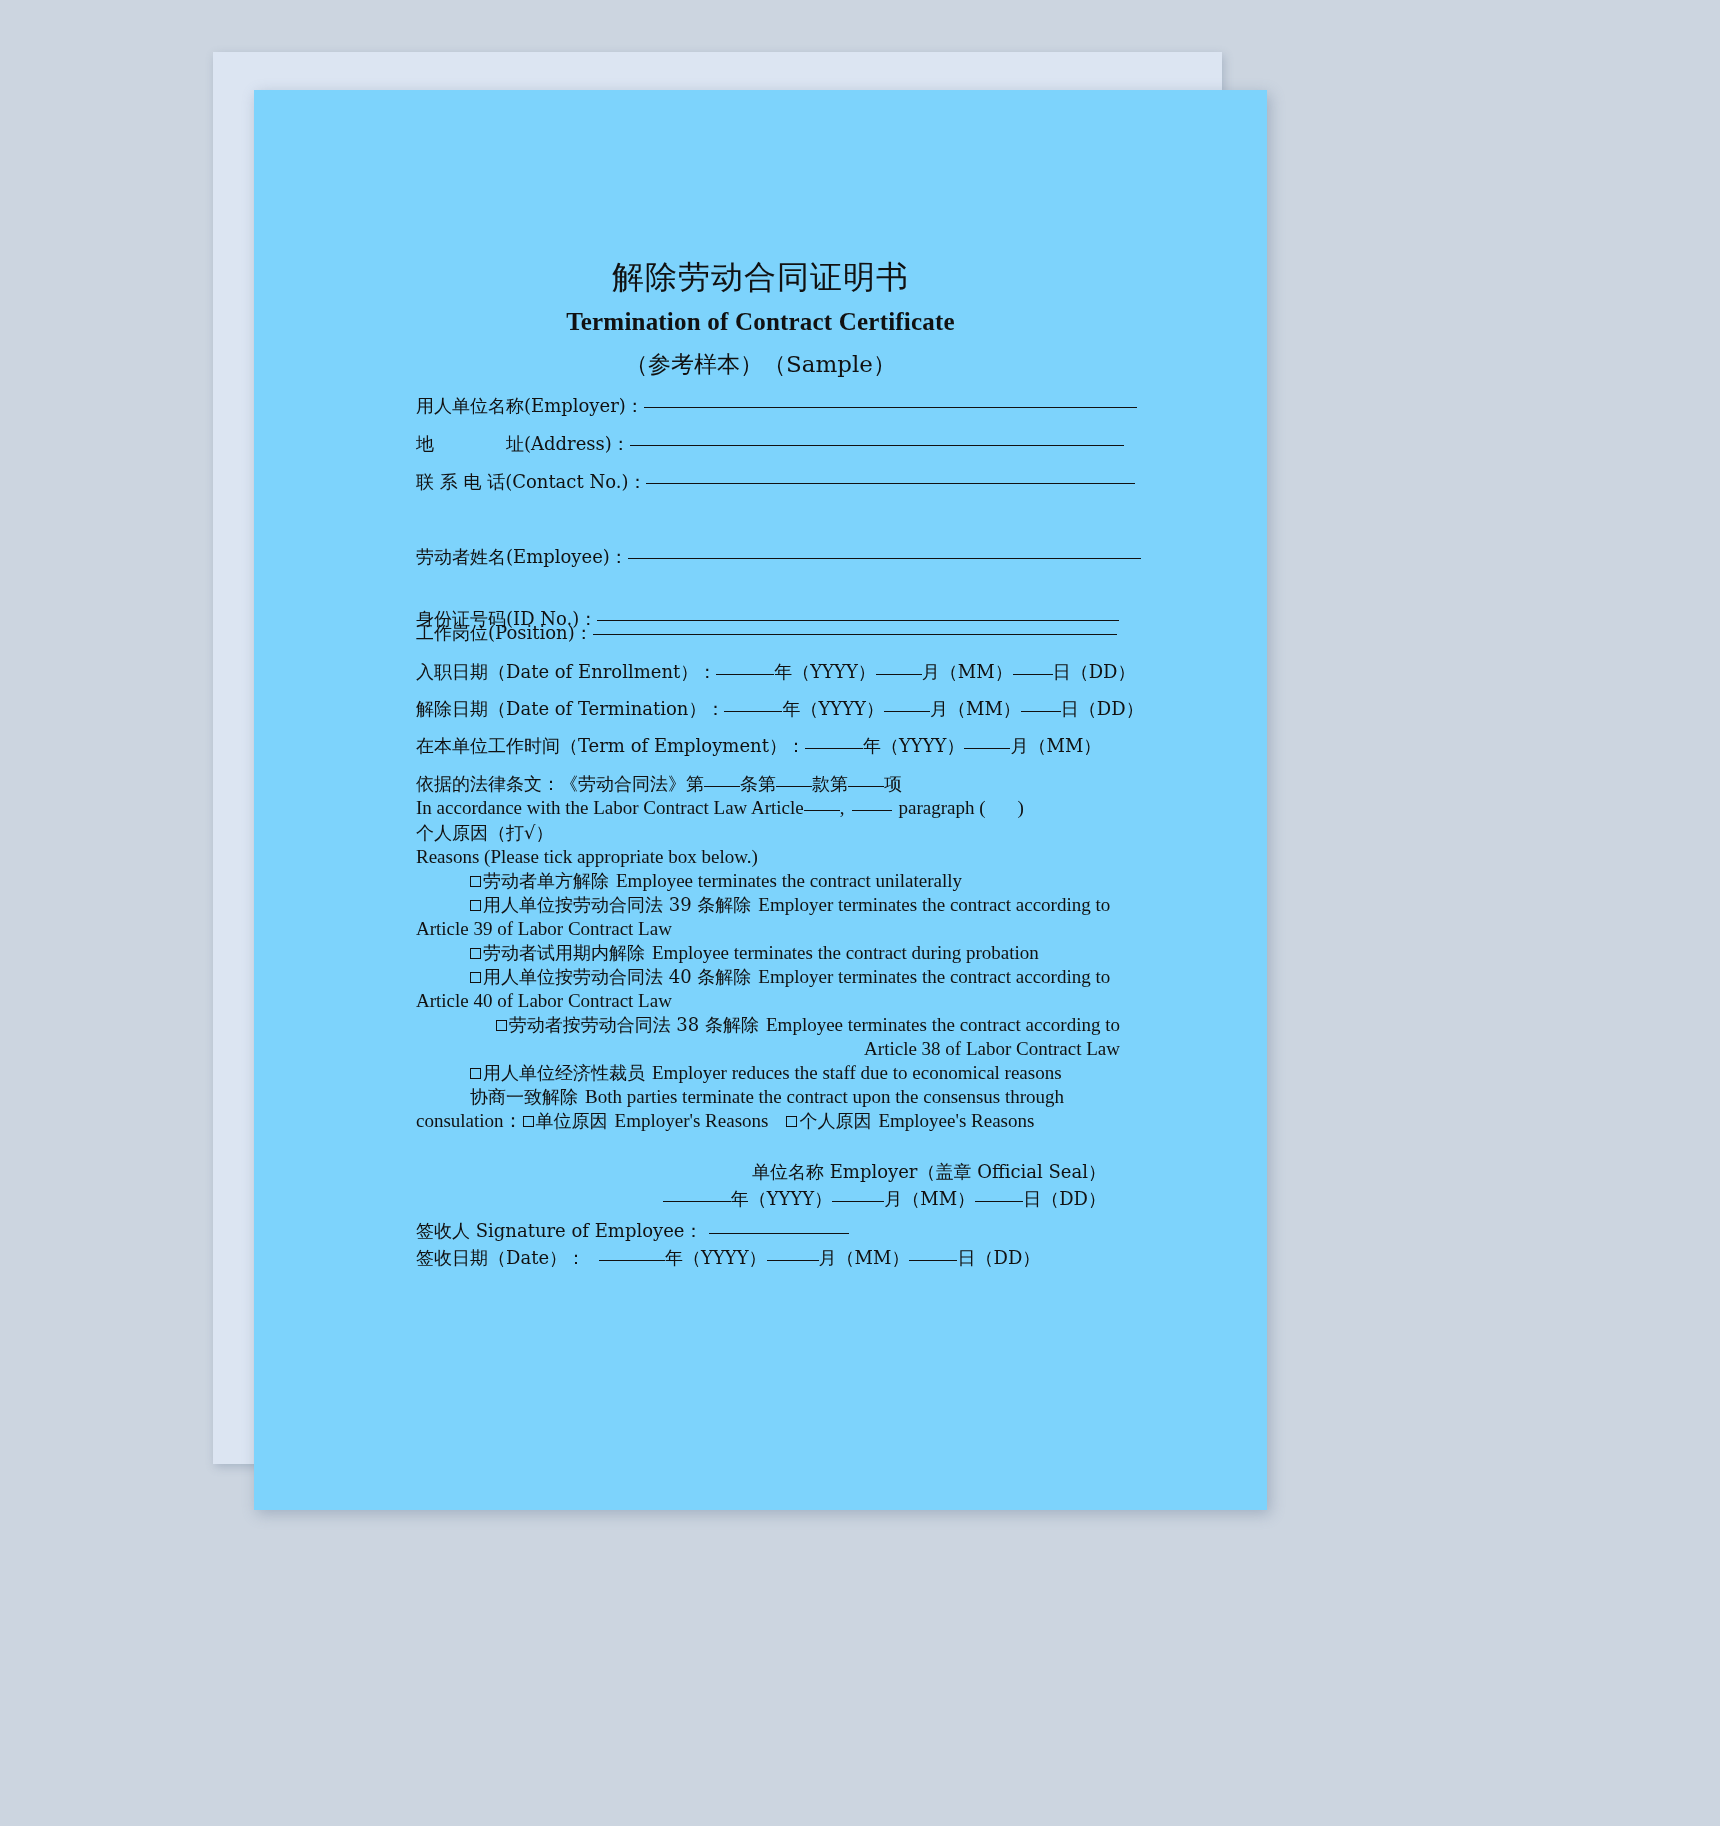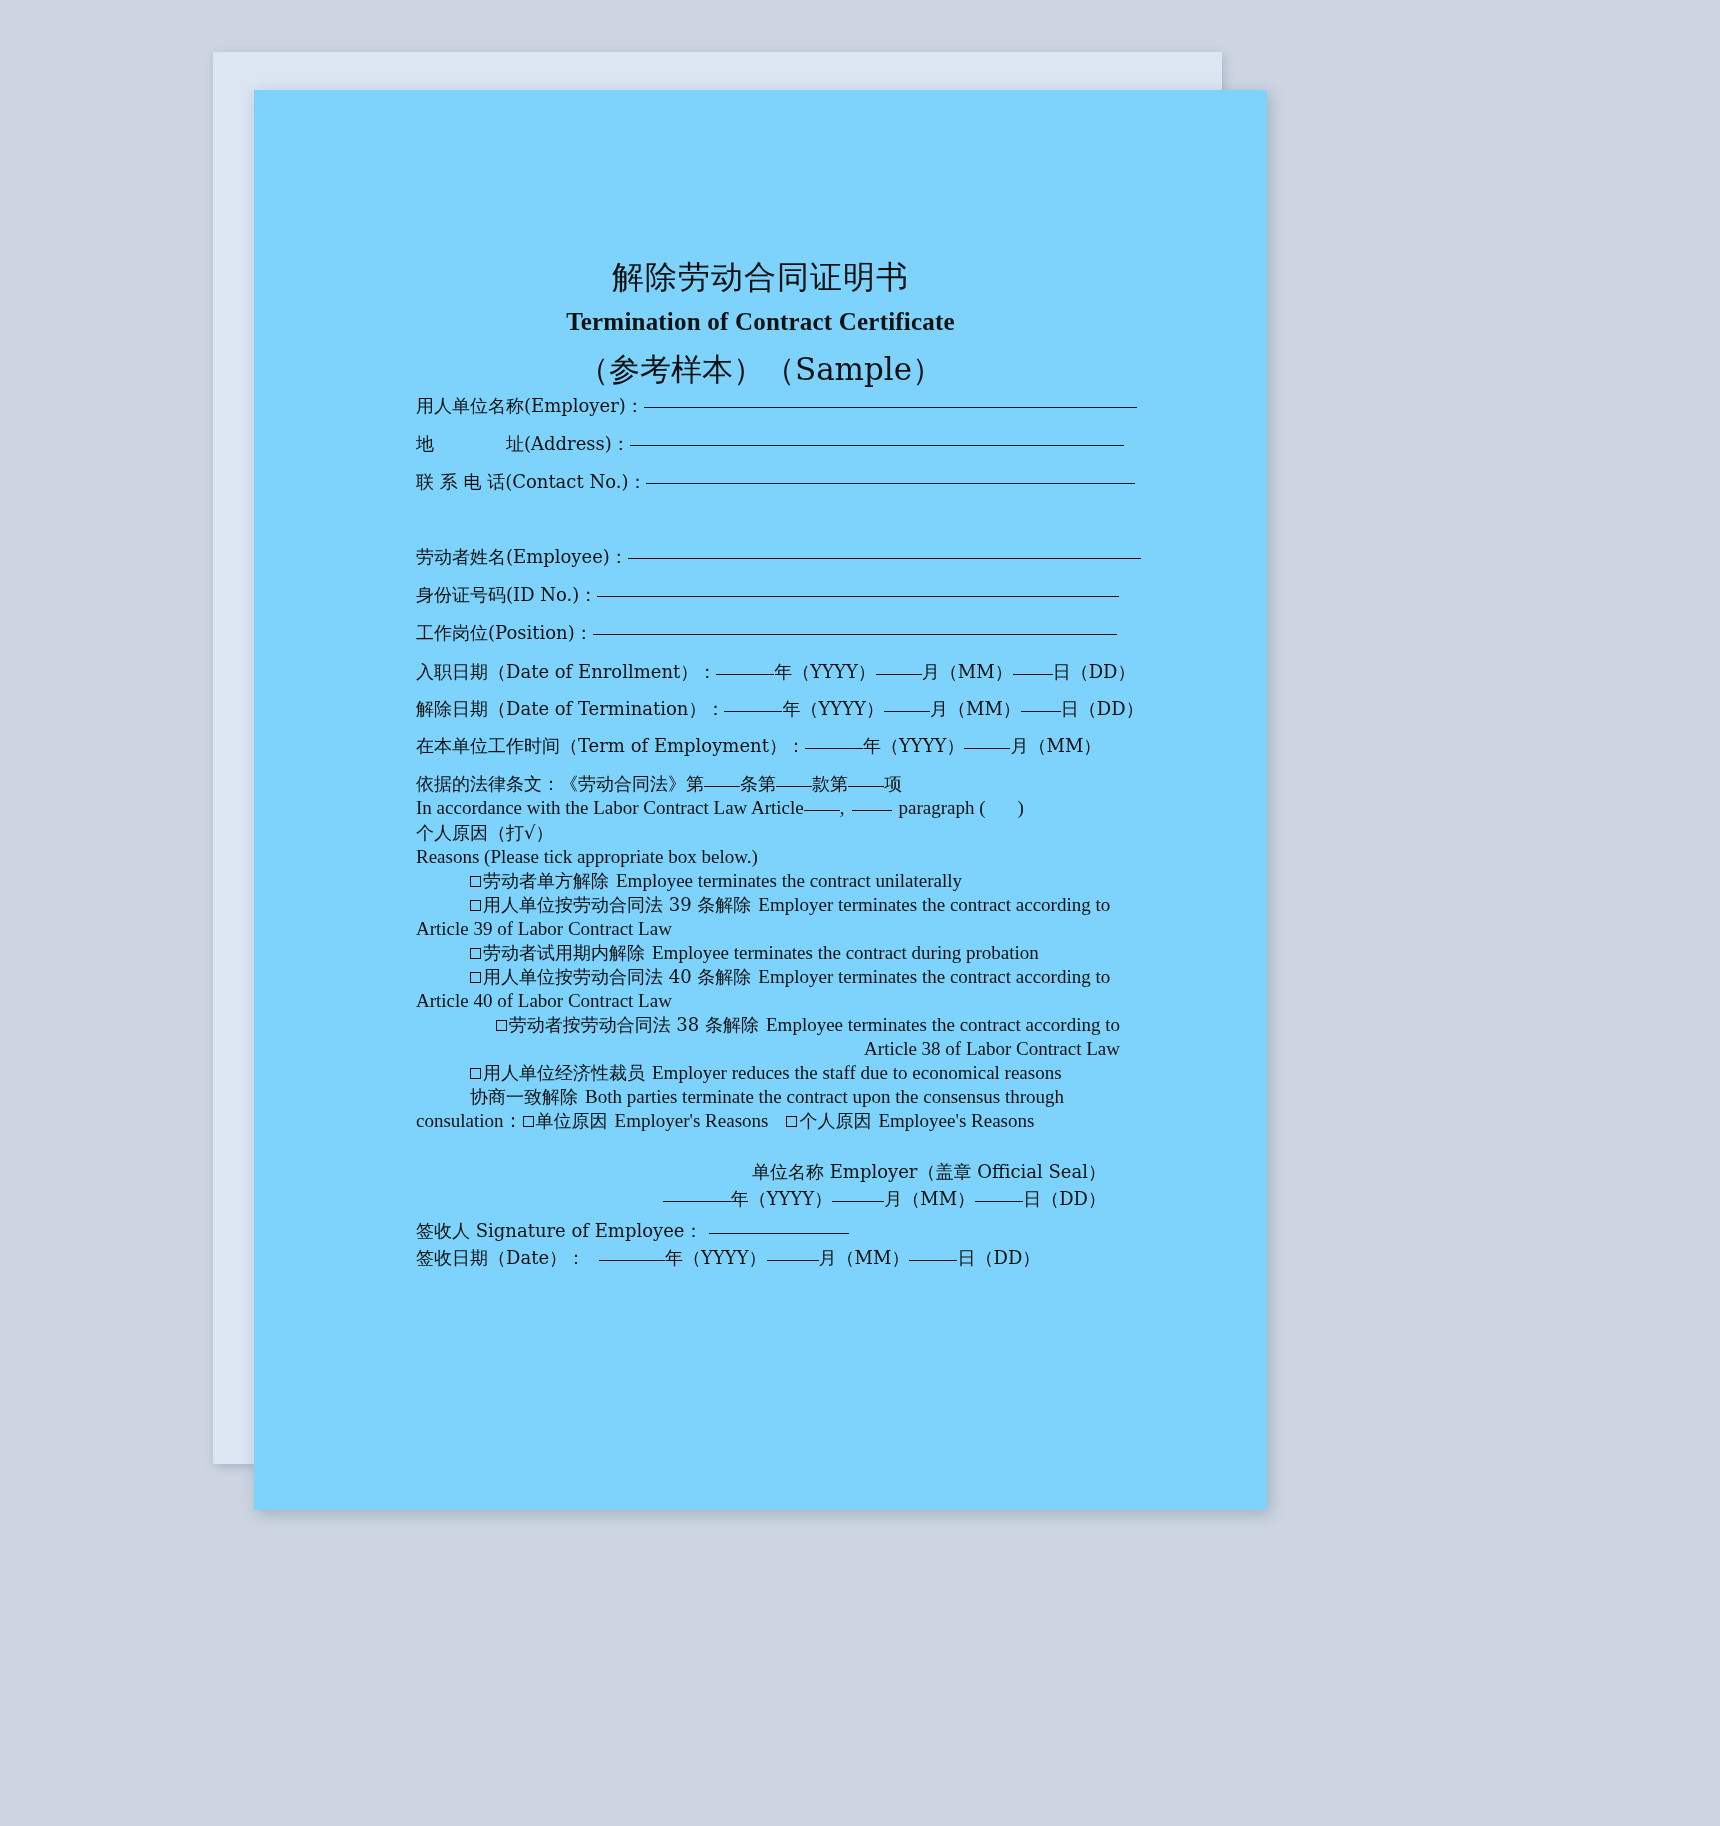--- a/index.html
+++ b/index.html
@@ -68,21 +68,21 @@
     text-align: center;
     font-size: 25px;
     font-weight: bold;
     letter-spacing: 0.2px;
   }
   .ttl-sub {
     position: absolute;
     left: 0; right: 0;
     top: 259px;
     text-align: center;
-    font-size: 31px;
+    font-size: 23px;
     font-family: "DejaVu Serif", "Liberation Serif", serif;
   }
 
   .row {
     position: absolute;
     font-size: 18.5px;
     line-height: 1.0;
     white-space: nowrap;
   }
   .cn {
@@ -161,21 +161,21 @@
       </div>
 
       <div class="row" style="left:162px; top:383px;">
         <span class="cn">联 系 电 话(Contact No.)：</span><span class="rule" style="width:489px;"></span>
       </div>
 
       <div class="row" style="left:162px; top:458px;">
         <span class="cn">劳动者姓名(Employee)：</span><span class="rule" style="width:513px;"></span>
       </div>
 
-      <div class="row" style="left:162px; top:496px;">
+      <div class="row" style="left:162px; top:520px;">
         <span class="cn">身份证号码(ID No.)：</span><span class="rule" style="width:522px;"></span>
       </div>
 
       <div class="row" style="left:162px; top:534px;">
         <span class="cn">工作岗位(Position)：</span><span class="rule" style="width:524px;"></span>
       </div>
 
       <div class="row" style="left:162px; top:573px;">
         <span class="cn">入职日期（Date of Enrollment）：</span><span class="blank b-lg"></span><span class="cn">年（YYYY）</span><span class="blank b-md"></span><span class="cn">月（MM）</span><span class="blank b-sm"></span><span class="cn">日（DD）</span>
       </div>

